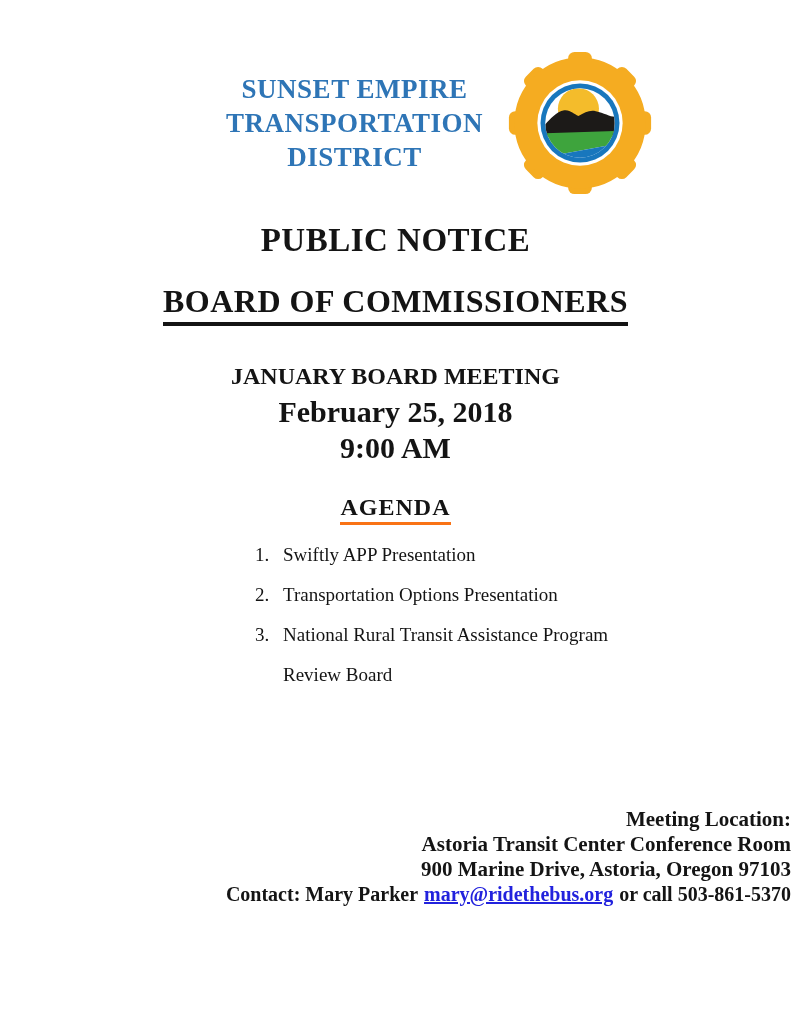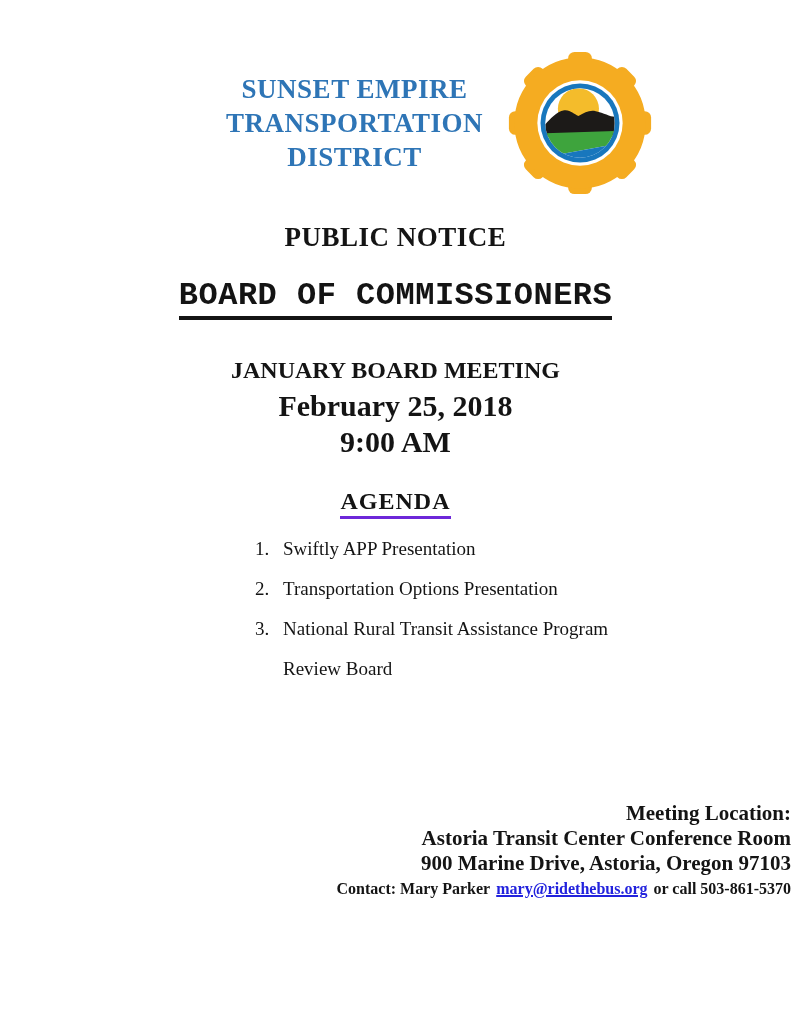--- a/index.html
+++ b/index.html
@@ -41,46 +41,46 @@
     width: 158px;
     height: 158px;
     flex: 0 0 auto;
   }
   .logo-box svg { display: block; }
 
   
   .center { text-align: center; }
   .public-notice {
     margin-top: 20px;
-    font-size: 27px;
+    font-size: 33px;
     font-weight: bold;
     letter-spacing: 0.5px;
   }
-  .board-line { margin-top: 24px; font-family: Liberation Mono, monospace; }
+  .board-line { margin-top: 24px; }
   .board-title {
     display: inline-block;
     font-size: 32px;
     font-weight: bold;
     border-bottom: 4px solid #141414;
     padding-bottom: 2px;
     letter-spacing: 0.5px;
   }
   .meeting-block {
     margin-top: 32px;
     font-size: 30px;
     font-weight: bold;
     line-height: 36px;
   }
   .meeting-title { font-size: 24px; }
   .agenda-line { margin-top: 28px; }
   .agenda-heading {
     display: inline-block;
     font-size: 24px;
     font-weight: bold;
-    border-bottom: 3px solid #6d28d9;
+    border-bottom: 3px solid #f97316;
     padding-bottom: 1px;
     letter-spacing: 1px;
   }
 
   
   .agenda-list {
     margin-top: 10px;
     margin-left: 255px;
     font-size: 19px;
     line-height: 40px;
@@ -95,21 +95,21 @@
   
   .footer {
     margin-top: 112px;
     text-align: right;
     font-weight: bold;
     font-size: 20px;
     line-height: 25px;
   }
   .footer .loc-label { font-size: 21px; }
   .footer .venue, .footer .address { font-size: 21px; }
-  .contact-line { font-size: 16px; }
+  .contact-line { font-size: 20px; }
   .email-link {
     color: #2222DD;
     text-decoration: underline;
     text-decoration-thickness: 2px;
     margin: 0 6px;
     cursor: pointer;
   }
 </style>
 </head>
 <body>

